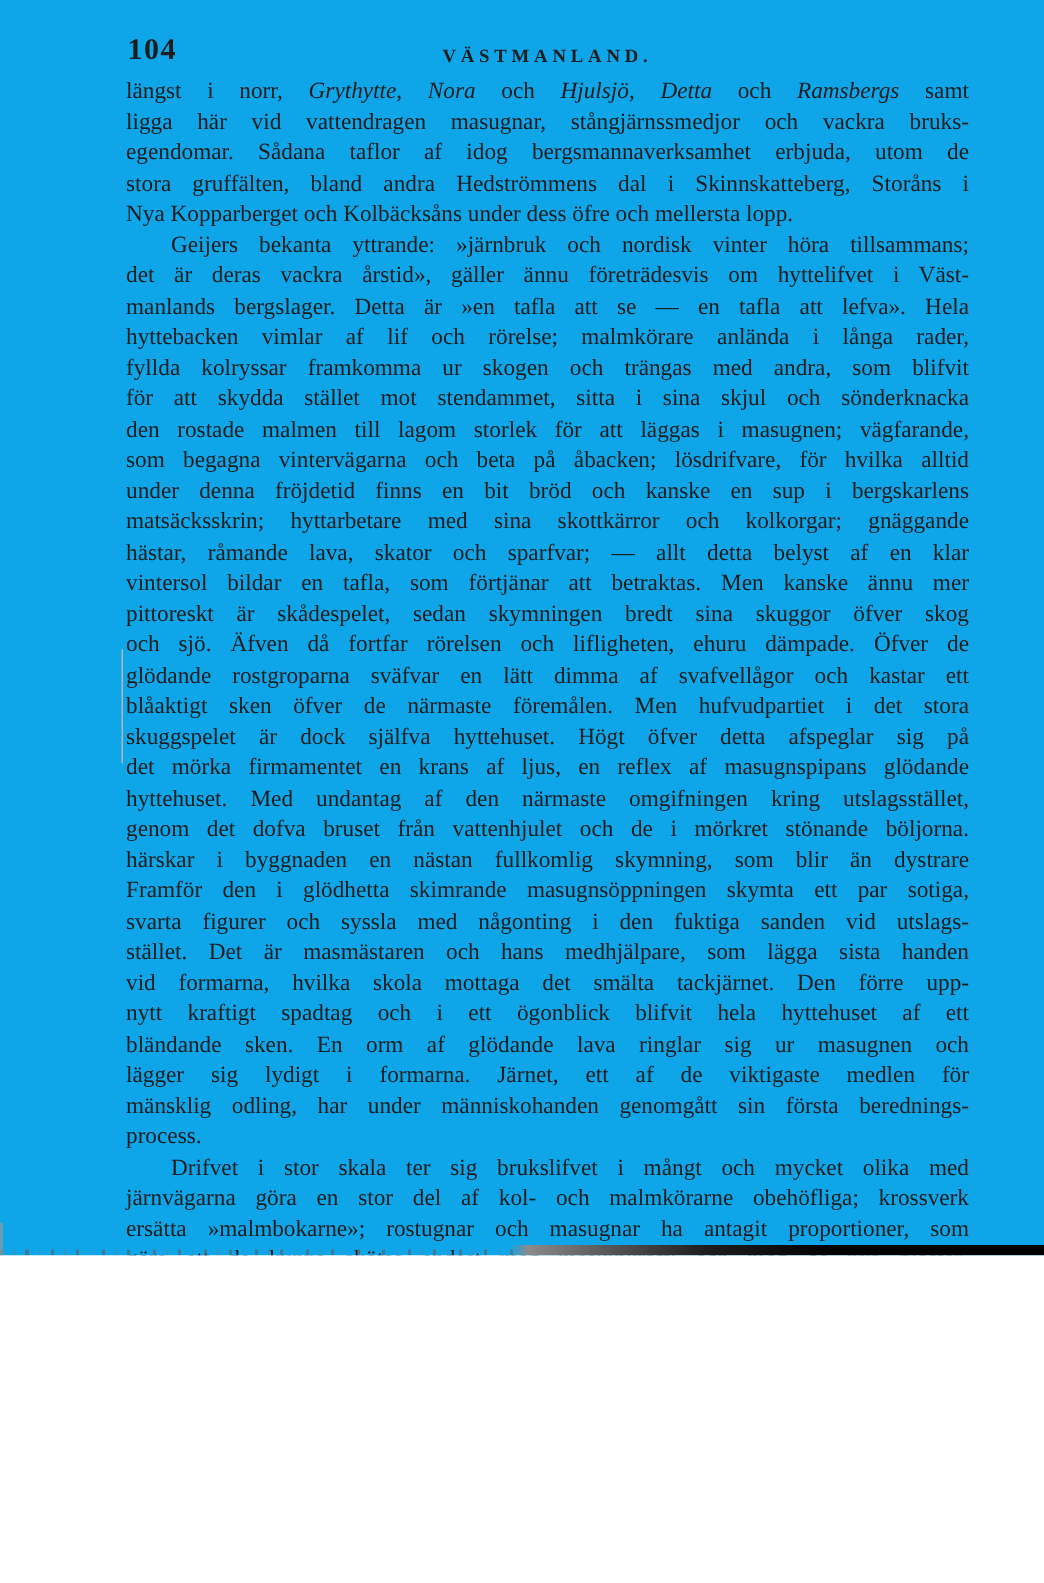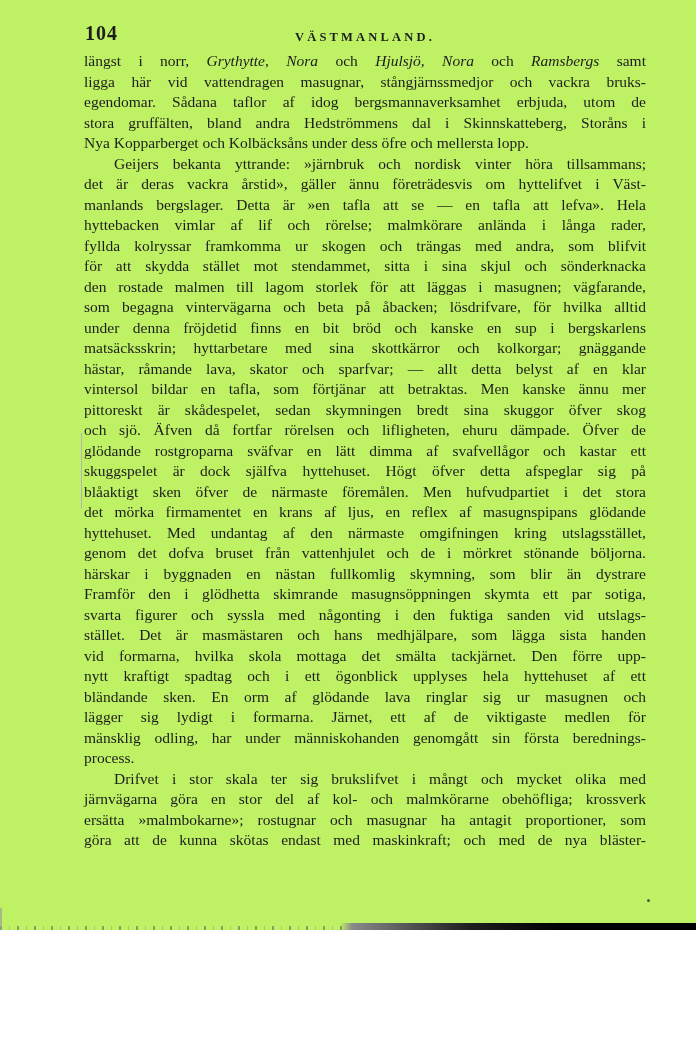--- a/index.html
+++ b/index.html
@@ -1,18 +1,18 @@
 <!DOCTYPE html>
 <html><head>
 <meta charset="utf-8">
 <style>
   html,body { margin:0; padding:0; background:#ffffff; }
   .sheet {
-    position:relative; width:696px; height:930px;
-    background:#bef264; overflow:hidden;
+    position:relative; width:696px; height:837px;
+    background:#0ea5e9; overflow:hidden;
     font-family:"Liberation Serif","DejaVu Serif",serif;
     color:#1d1d1d;
     -webkit-font-smoothing:antialiased;
   }
   .page-number {
     position:absolute; left:85px; top:22px;
     font-size:20px; font-weight:700; letter-spacing:1px;
   }
   .running-title {
     position:absolute; left:84px; top:30px; width:562px;
@@ -63,21 +63,21 @@
 <body>
 
 <div class="sheet">
 
   <div class="page-number">104</div>
 
   <div class="running-title">VÄSTMANLAND.</div>
 
   <div class="page-body" id="page-body">
       <div class="para">
-        <div class="line">längst i norr, <i>Grythytte, Nora</i> och <i>Hjulsjö, Nora</i> och <i>Ramsbergs</i> samt</div>
+        <div class="line">längst i norr, <i>Grythytte, Nora</i> och <i>Hjulsjö, Detta</i> och <i>Ramsbergs</i> samt</div>
         <div class="line">ligga här vid vattendragen masugnar, stångjärnssmedjor och vackra bruks-</div>
         <div class="line">egendomar. Sådana taflor af idog bergsmannaverksamhet erbjuda, utom de</div>
         <div class="line">stora gruffälten, bland andra Hedströmmens dal i Skinnskatteberg, Storåns i</div>
         <div class="line lastline">Nya Kopparberget och Kolbäcksåns under dess öfre och mellersta lopp.</div>
       </div>
       <div class="para">
         <div class="line indent">Geijers bekanta yttrande: »järnbruk och nordisk vinter höra tillsammans;</div>
         <div class="line">det är deras vackra årstid», gäller ännu företrädesvis om hyttelifvet i Väst-</div>
         <div class="line">manlands bergslager. Detta är »en tafla att se — en tafla att lefva». Hela</div>
         <div class="line">hyttebacken vimlar af lif och rörelse; malmkörare anlända i långa rader,</div>
@@ -85,31 +85,31 @@
         <div class="line">för att skydda stället mot stendammet, sitta i sina skjul och sönderknacka</div>
         <div class="line">den rostade malmen till lagom storlek för att läggas i masugnen; vägfarande,</div>
         <div class="line">som begagna vintervägarna och beta på åbacken; lösdrifvare, för hvilka alltid</div>
         <div class="line">under denna fröjdetid finns en bit bröd och kanske en sup i bergskarlens</div>
         <div class="line">matsäcksskrin; hyttarbetare med sina skottkärror och kolkorgar; gnäggande</div>
         <div class="line">hästar, råmande lava, skator och sparfvar; — allt detta belyst af en klar</div>
         <div class="line">vintersol bildar en tafla, som förtjänar att betraktas. Men kanske ännu mer</div>
         <div class="line">pittoreskt är skådespelet, sedan skymningen bredt sina skuggor öfver skog</div>
         <div class="line">och sjö. Äfven då fortfar rörelsen och lifligheten, ehuru dämpade. Öfver de</div>
         <div class="line">glödande rostgroparna sväfvar en lätt dimma af svafvellågor och kastar ett</div>
+        <div class="line">blåaktigt sken öfver de närmaste föremålen. Men hufvudpartiet i det stora</div>
         <div class="line">skuggspelet är dock själfva hyttehuset. Högt öfver detta afspeglar sig på</div>
-        <div class="line">blåaktigt sken öfver de närmaste föremålen. Men hufvudpartiet i det stora</div>
         <div class="line">det mörka firmamentet en krans af ljus, en reflex af masugnspipans glödande</div>
         <div class="line">hyttehuset. Med undantag af den närmaste omgifningen kring utslagsstället,</div>
         <div class="line">genom det dofva bruset från vattenhjulet och de i mörkret stönande böljorna.</div>
         <div class="line">härskar i byggnaden en nästan fullkomlig skymning, som blir än dystrare</div>
         <div class="line">Framför den i glödhetta skimrande masugnsöppningen skymta ett par sotiga,</div>
         <div class="line">svarta figurer och syssla med någonting i den fuktiga sanden vid utslags-</div>
         <div class="line">stället. Det är masmästaren och hans medhjälpare, som lägga sista handen</div>
         <div class="line">vid formarna, hvilka skola mottaga det smälta tackjärnet. Den förre upp-</div>
-        <div class="line">nytt kraftigt spadtag och i ett ögonblick upplyses hela hyttehuset af ett</div>
+        <div class="line">nytt kraftigt spadtag och i ett ögonblick blifvit hela hyttehuset af ett</div>
         <div class="line">bländande sken. En orm af glödande lava ringlar sig ur masugnen och</div>
         <div class="line">lägger sig lydigt i formarna. Järnet, ett af de viktigaste medlen för</div>
         <div class="line">mänsklig odling, har under människohanden genomgått sin första berednings-</div>
         <div class="line lastline">process.</div>
       </div>
       <div class="para">
         <div class="line indent">Drifvet i stor skala ter sig brukslifvet i mångt och mycket olika med</div>
         <div class="line">järnvägarna göra en stor del af kol- och malmkörarne obehöfliga; krossverk</div>
         <div class="line">ersätta »malmbokarne»; rostugnar och masugnar ha antagit proportioner, som</div>
         <div class="line">göra att de kunna skötas endast med maskinkraft; och med de nya bläster-</div>

